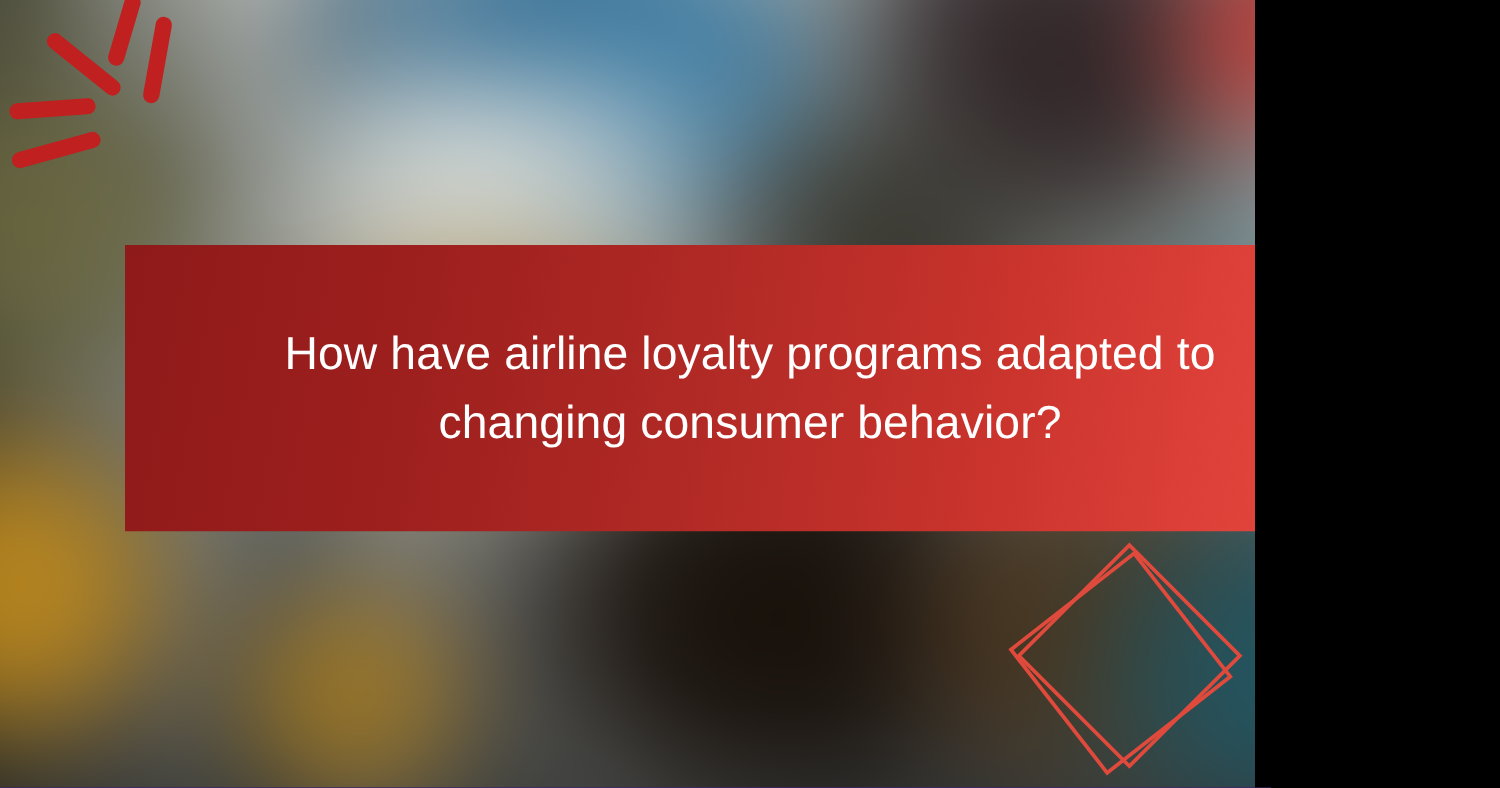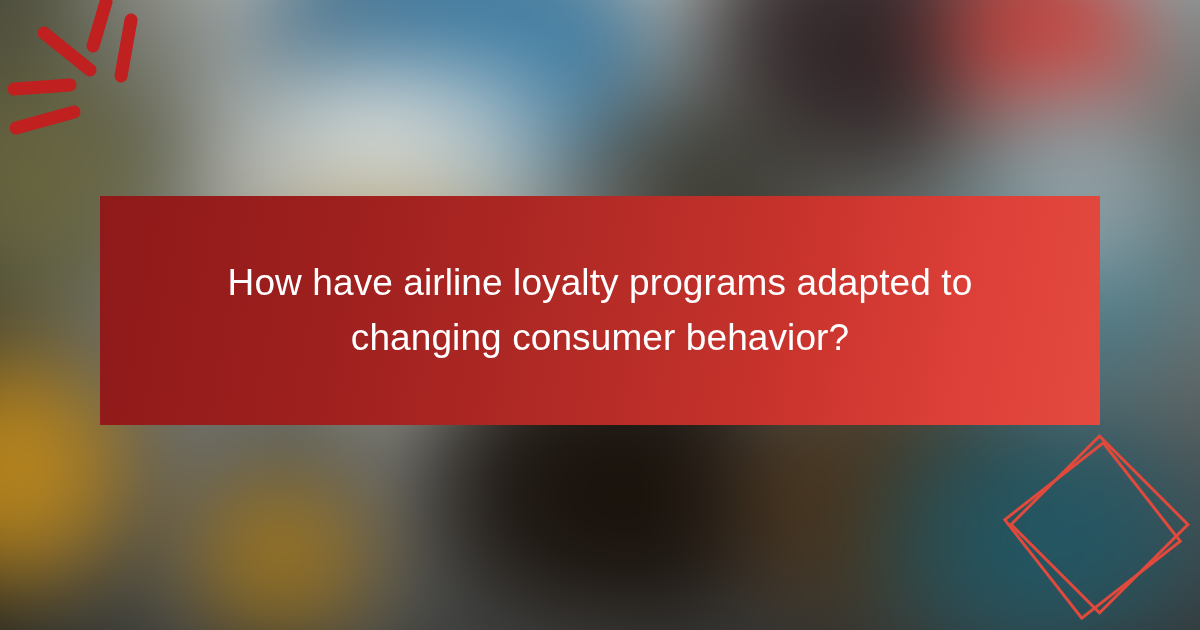--- a/index.html
+++ b/index.html
@@ -7,21 +7,21 @@
     margin: 0;
     padding: 0;
     background: #000;
   }
   body {
     font-family: "Liberation Sans", sans-serif;
   }
 
   #card {
     position: relative;
-    width: 1200px;
+    width: 1004px;
     height: 630px;
     overflow: hidden;
     background: #8b5cf6;
   }
 
   
   .bg-layer {
     position: absolute;
     inset: -60px;
     overflow: hidden;

